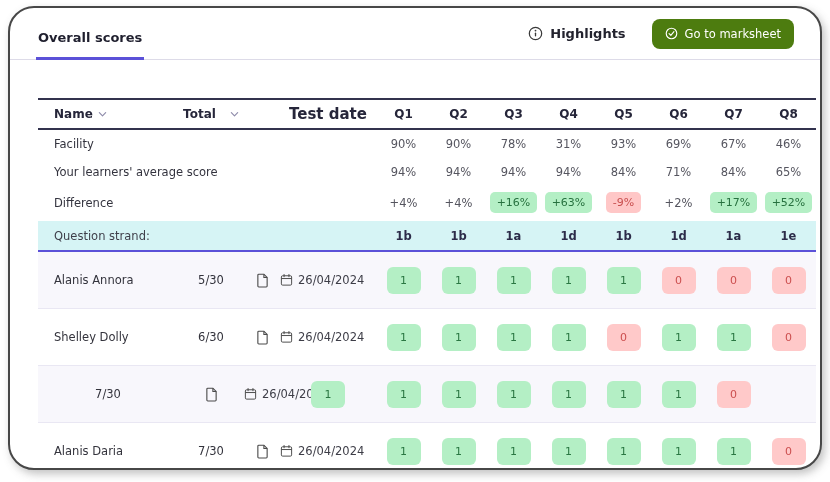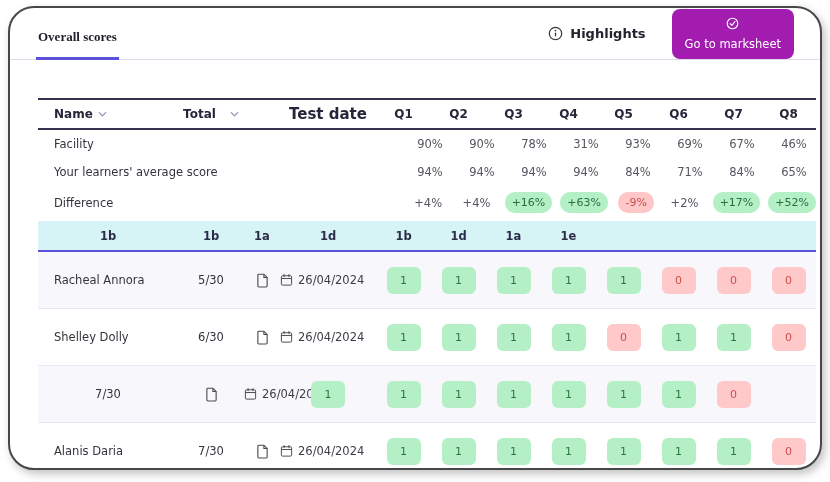--- a/index.html
+++ b/index.html
@@ -8,43 +8,43 @@
   .card { position: relative; margin: 6px 8px 8px 8px; height: 464px; background: #fff;
     border: 2px solid #474747; border-radius: 26px; overflow: hidden;
     box-shadow: 3px 4px 8px rgba(80,80,80,.35); }
 
   
   .topbar { display: flex; justify-content: space-between; align-items: stretch;
     height: 52px; padding: 0 26px; border-bottom: 1px solid #dddbe8; }
   .tabs { display: flex; gap: 38px; align-items: flex-end; }
   .tab { padding: 18px 2px 15px; font-size: 13px; color: #3c3c49; cursor: pointer; white-space: nowrap; }
   .tab.active { font-weight: 700; color: #1f1f2e; border-bottom: 3px solid #5b51d8;
-    padding-bottom: 12px; margin-bottom: -1px; font-family: Liberation Serif, serif; }
+    padding-bottom: 12px; margin-bottom: -1px; }
   .actions { display: flex; align-items: center; gap: 26px; }
   .highlights { display: flex; align-items: center; gap: 7px; font-weight: 700;
     font-size: 13px; color: #23232e; cursor: pointer; }
-  .btn { display: flex; align-items: center; gap: 7px; background: #a21caf; border: none;
+  .btn { display: flex; align-items: center; gap: 7px; background: #4d7c0f; border: none;
     border-radius: 8px; color: #fff; padding: 8px 13px; font-size: 11.5px; cursor: pointer;
-    font-family: inherit; flex-direction: column; }
+    font-family: inherit; }
 
   
   .table-wrap { margin: 26px 4px 0 28px; }
   .grid { display: grid; grid-template-columns: 140px 66px 36px 96px repeat(8, 1fr);
     align-items: center; }
   .header-row { border-top: 2px solid #32324e; border-bottom: 2px solid #32324e;
     height: 32px; font-weight: 700; font-size: 12px; color: #26263a; margin-top: 38px; }
   .hcell.name { padding-left: 16px; display: flex; gap: 5px; align-items: center; cursor: pointer; }
   .hcell.total { justify-self: center; display: flex; gap: 14px; align-items: center; cursor: pointer; }
   .hcell.testdate { text-align: center; font-size: 15px; }
   .qcell, .qcol { text-align: center; }
 
-  .summary-row { height: 28px; font-size: 11.5px; color: #55555f; gap: 8px; }
+  .summary-row { height: 28px; font-size: 11.5px; color: #55555f; }
   .summary-row.has-chips { height: 33px; }
   .sum-label { grid-column: 1 / 5; padding-left: 16px; color: #33333e; }
-  .chip { display: inline-block; padding: 4px 7px; border-radius: 10px; font-size: 11px; }
+  .chip { display: inline-block; padding: 4px 7px; border-radius: 5px; font-size: 11px; }
   .chip.green { background: #b4efc5; color: #27713f; }
   .chip.red { background: #ffc7c7; color: #c94f4f; }
 
   .strand-row { background: #d6f4f5; height: 31px; border-bottom: 2px solid #5b51d8;
     font-size: 11.5px; margin-top: 2px; }
   .strand-label { grid-column: 1 / 5; padding-left: 16px; color: #3f3f4a; }
   .strand-val { text-align: center; font-weight: 700; color: #2c2c49; }
 
   .learner-row { height: 57px; border-bottom: 1px solid #e9e7f3; font-size: 11.5px; color: #33333c; }
   .learner-row:nth-child(odd) { background: #f8f7fc; }
@@ -153,34 +153,35 @@
           <div class="qcol"><span class="chip green">+16%</span></div>
           <div class="qcol"><span class="chip green">+63%</span></div>
           <div class="qcol"><span class="chip red">-9%</span></div>
           <div class="qcol">+2%</div>
           <div class="qcol"><span class="chip green">+17%</span></div>
           <div class="qcol"><span class="chip green">+52%</span></div>
         </div>
       </div>
 
     <div class="grid strand-row">
+      <div class="strand-label">Question strand:</div>
 
     <div class="strand-val">1b</div>
         <div class="strand-val">1b</div>
         <div class="strand-val">1a</div>
         <div class="strand-val">1d</div>
         <div class="strand-val">1b</div>
         <div class="strand-val">1d</div>
         <div class="strand-val">1a</div>
         <div class="strand-val">1e</div>
       </div>
 
     <div>
         <div class="grid learner-row">
-          <div class="name-cell">Racheal Annora</div>
+          <div class="name-cell">Alanis Annora</div>
           <div class="total-cell">5/30</div>
           <div class="icon-cell">
             <svg width="13" height="15" viewBox="0 0 14 16">
               <path d="M3 1.2h5.5L12 4.7V14a1 1 0 0 1-1 1H3a1 1 0 0 1-1-1V2.2a1 1 0 0 1 1-1z" fill="none" stroke="#4a4a4a" stroke-width="1.2"></path>
               <path d="M8.5 1.2v3.5H12" fill="none" stroke="#4a4a4a" stroke-width="1.2"></path>
             </svg>
           </div>
           <div class="date-cell">
             <span class="sort-ic">
               <svg width="13" height="14" viewBox="0 0 16 16">

